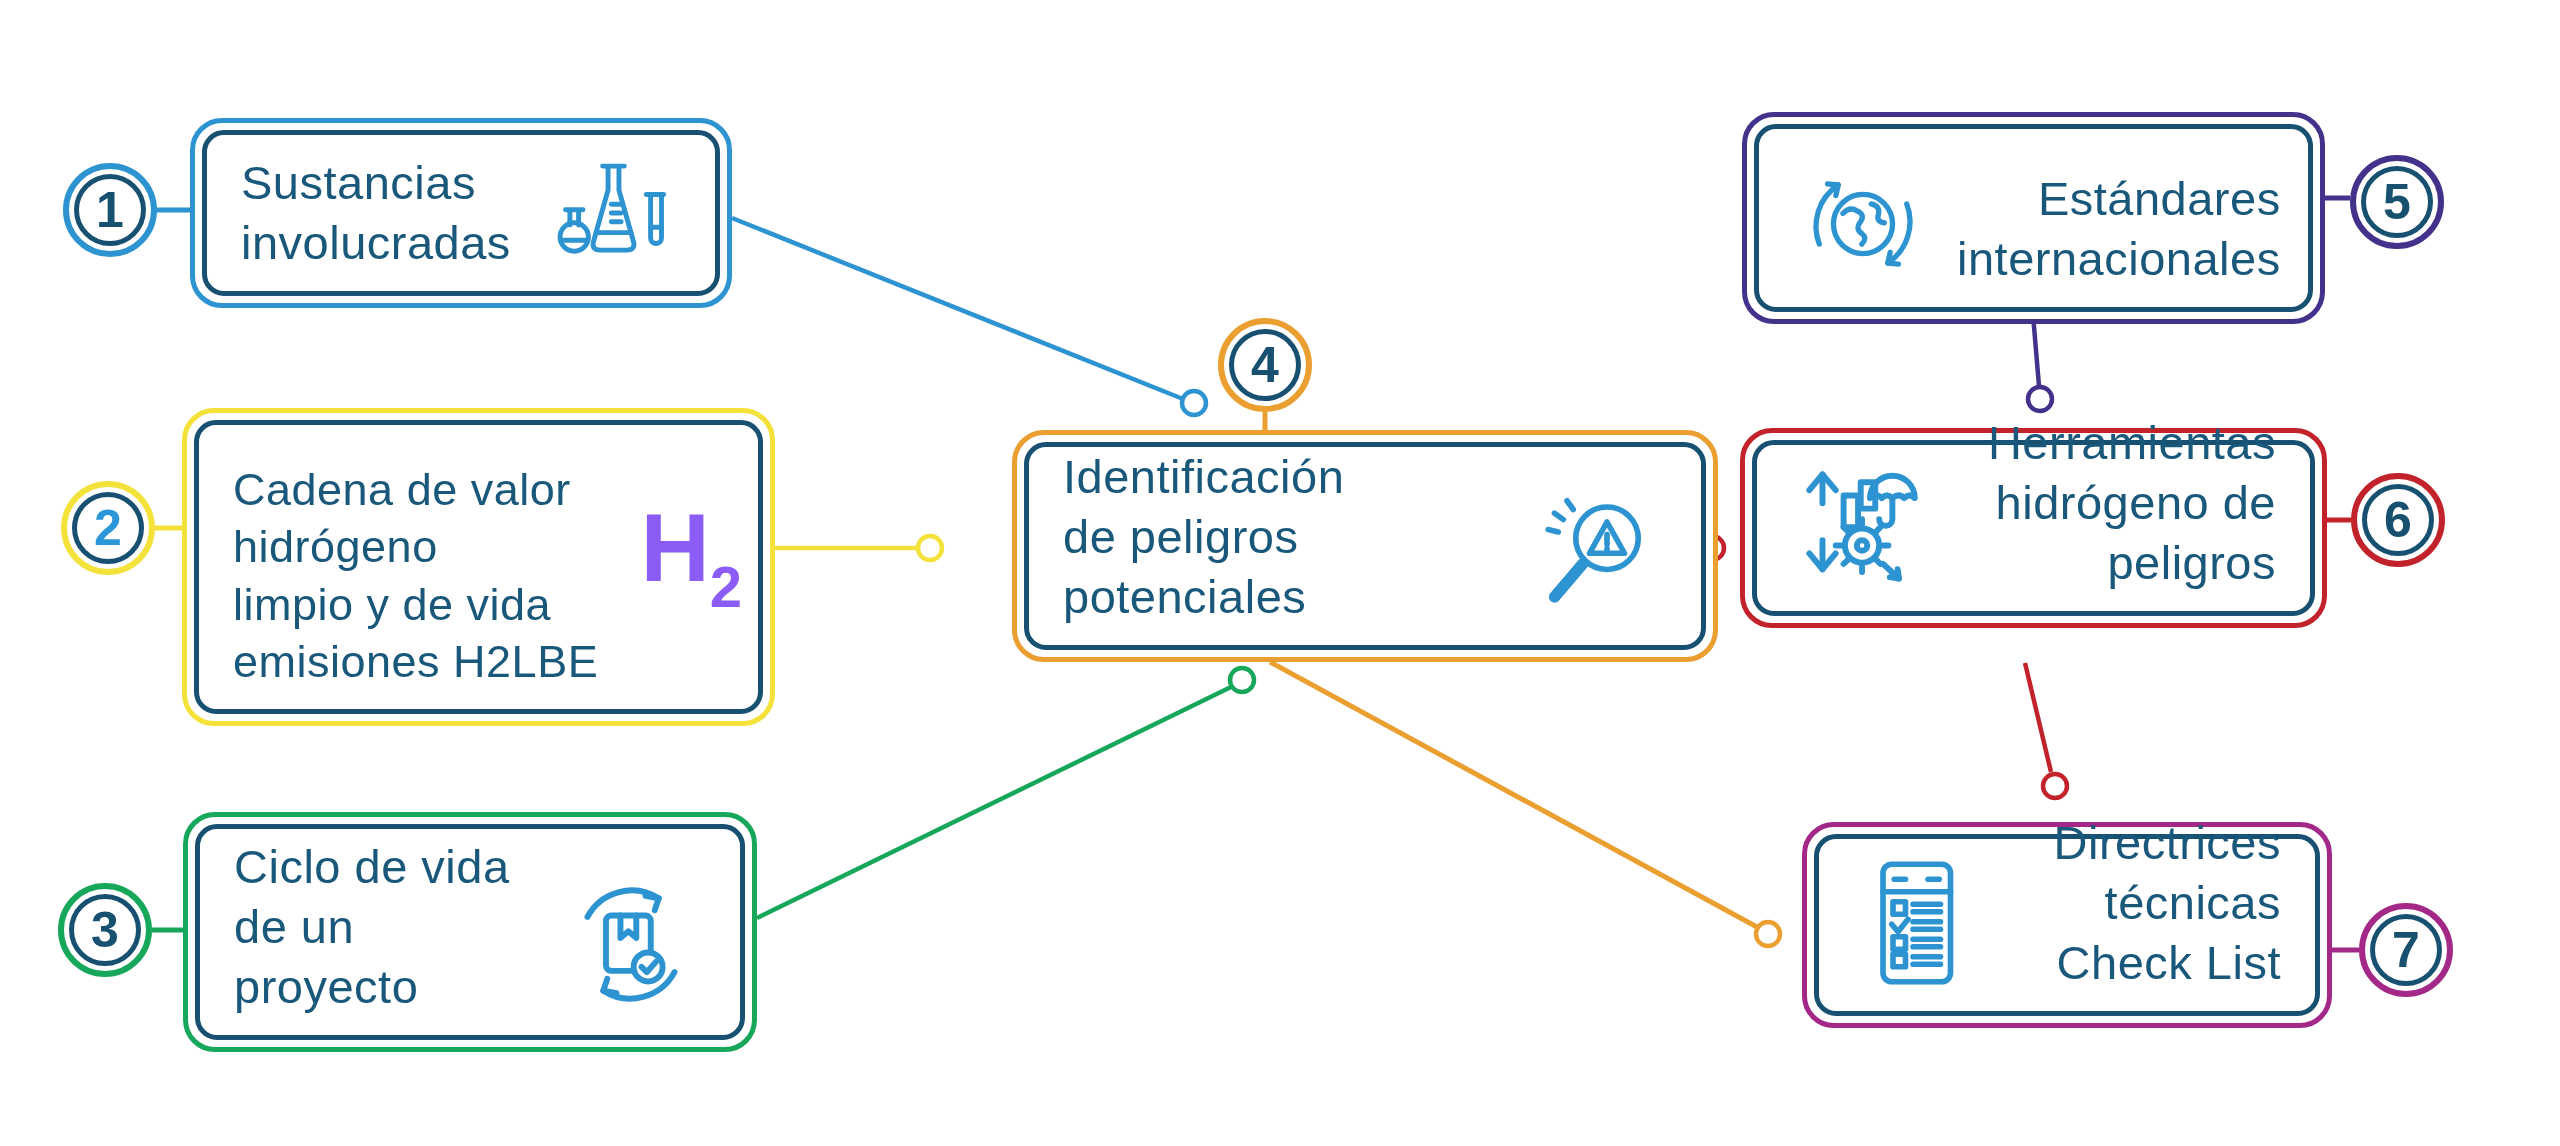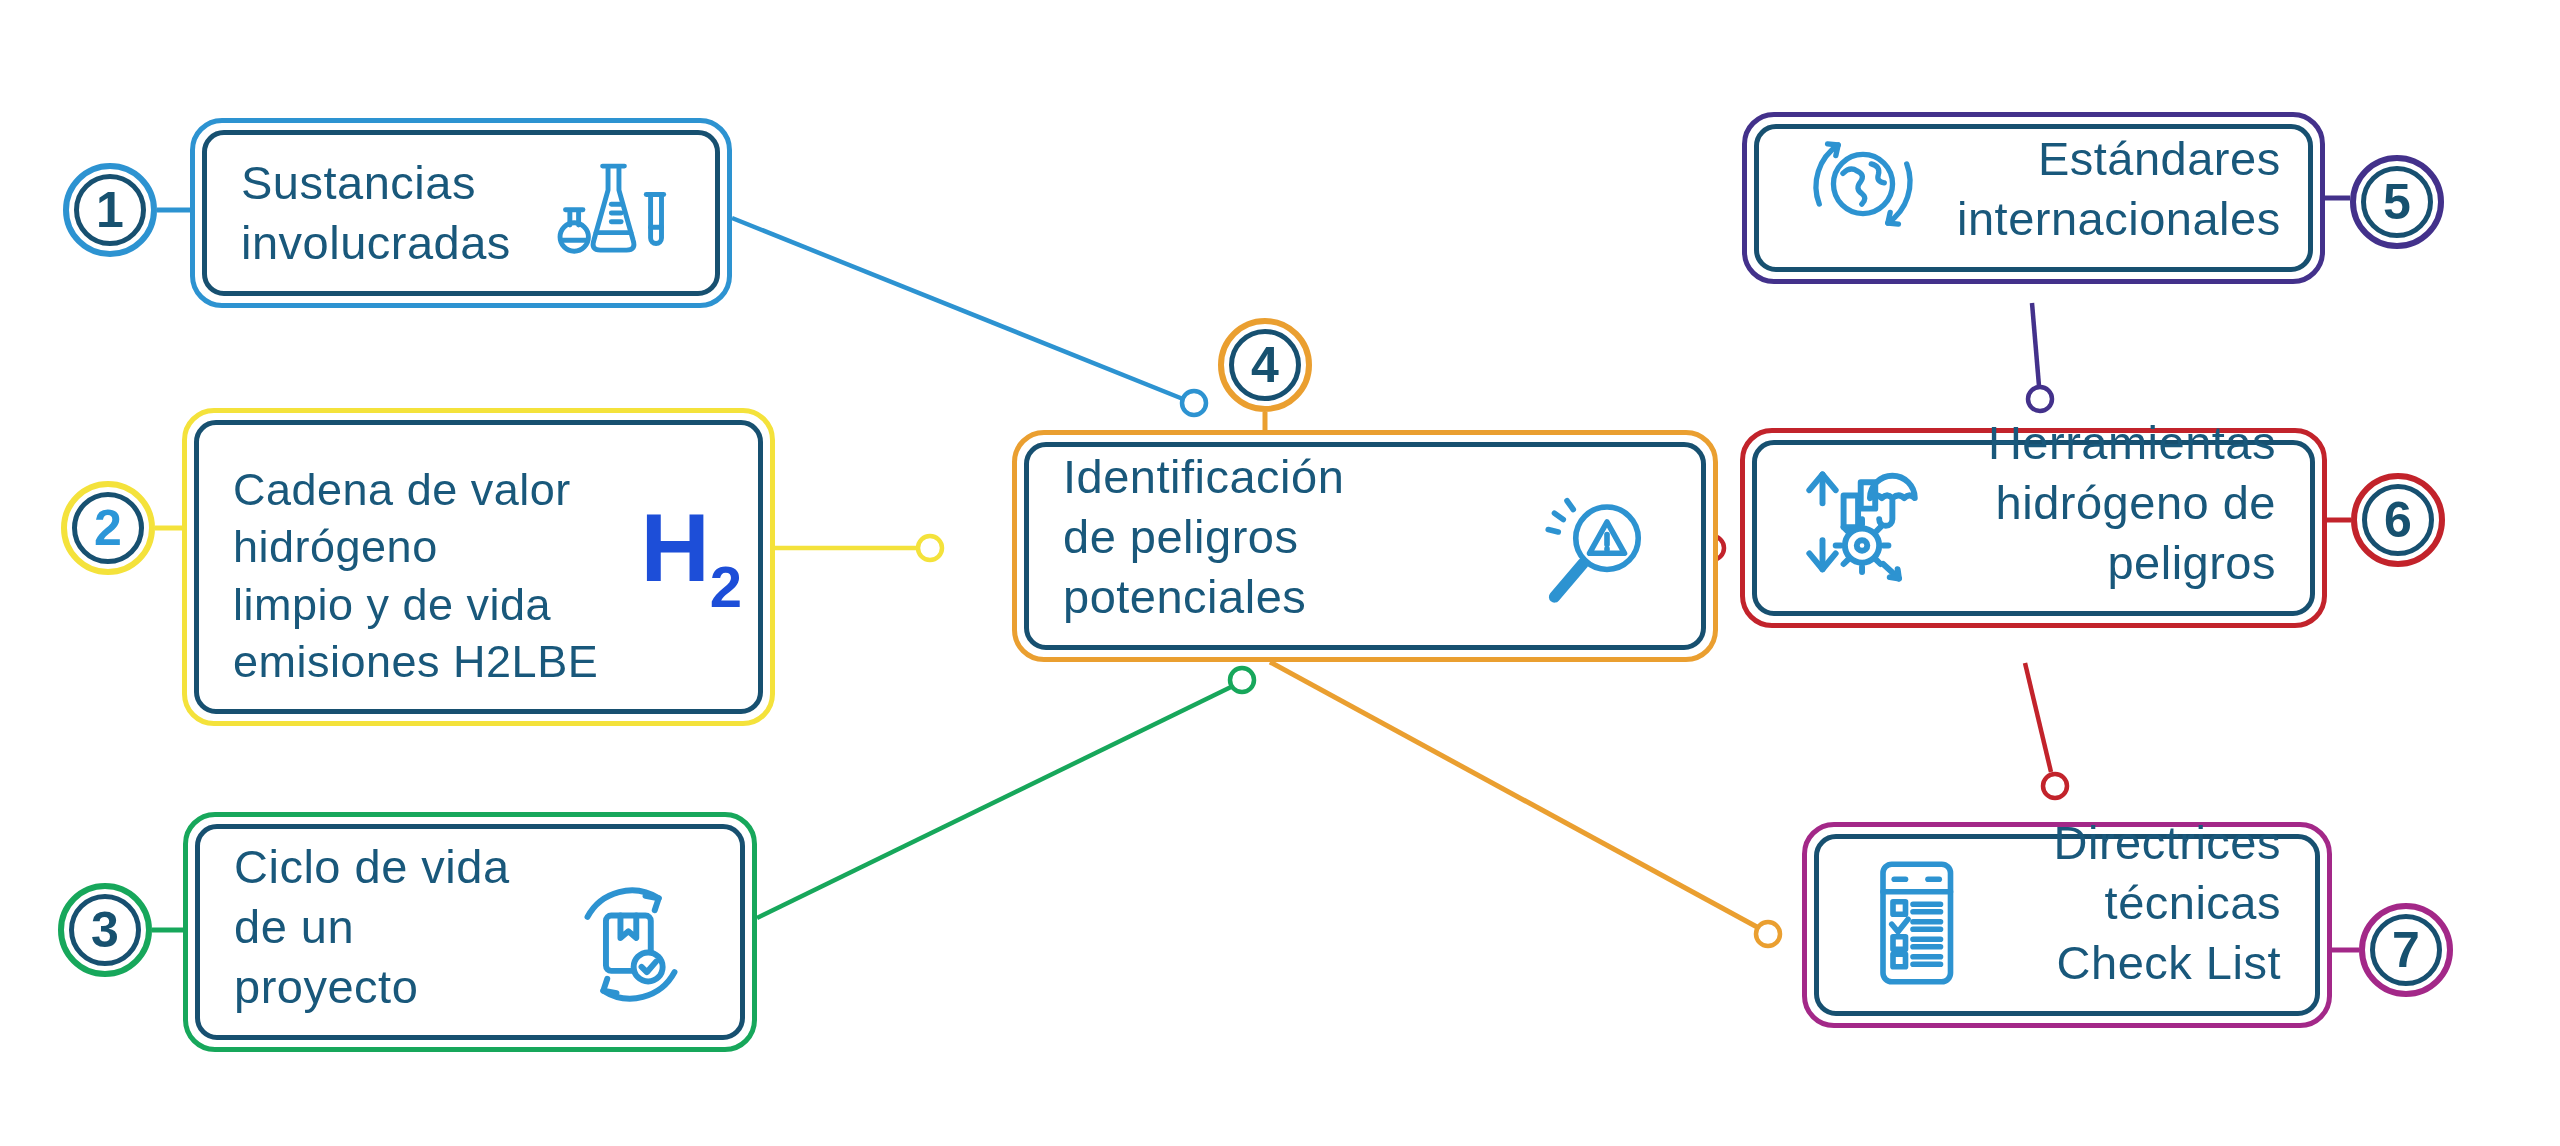--- a/index.html
+++ b/index.html
@@ -37,21 +37,21 @@
     letter-spacing:.5px;
   }
   .box-text span{display:block;white-space:nowrap;}
   .align-right .box-text{text-align:right;}
   .icon-slot{flex:0 0 auto;display:flex;align-items:center;justify-content:center;}
   .icon-slot svg{stroke:#2D93D1;fill:none;stroke-width:4.5;stroke-linecap:round;stroke-linejoin:round;}
   
   .h2-symbol{
     position:absolute;right:16px;top:50%;
     transform:translateY(-58%);
-    color:#1d4ed8;font-weight:bold;line-height:1;
+    color:#8b5cf6;font-weight:bold;line-height:1;
     font-size:96px;z-index:3;
   }
   .h2-symbol .h2-sub{font-size:58px;vertical-align:-26px;font-weight:bold;}
   
   .badge{
     position:absolute;z-index:3;
     width:94px;height:94px;border-radius:50%;
     border:6px solid var(--accent,#2D93D1);
     background:#ffffff;
     display:flex;align-items:center;justify-content:center;
@@ -240,21 +240,21 @@
         </svg>
       </div>
     </div>
   </div>
   <div class="badge n4 badge-n4" style="left:1218px;top:318px;">
     <div class="badge-inner">
         <span class="badge-num">4</span>
       </div>
   </div>
 
-  <div class="box n5 align-right" style="left:1742px;top:112px;width:583px;height:172px;">
+  <div class="box n5 align-right" style="left:1742px;top:112px;width:583px;height:212px;">
     <div class="box-inner">
       <div class="icon-slot" style="margin-right:24px;">
         <svg width="140" height="130" viewBox="0 0 110 110">
           <circle cx="55" cy="55" r="25"></circle>
           <path d="M38,46 q6,-6 12,-2 q7,3 3,9 q-5,6 1,10 q5,4 0,9"></path>
           <path d="M62,38 q8,2 6,9 q-2,6 5,7"></path>
           <path d="M18,72 A42,42 0 0 1 34,22"></path>
             <path d="M34,22 l-9,-1 m9,1 l-2,9"></path>
           <path d="M92,38 A42,42 0 0 1 76,88"></path>
             <path d="M76,88 l9,1 m-9,-1 l2,-9"></path>

